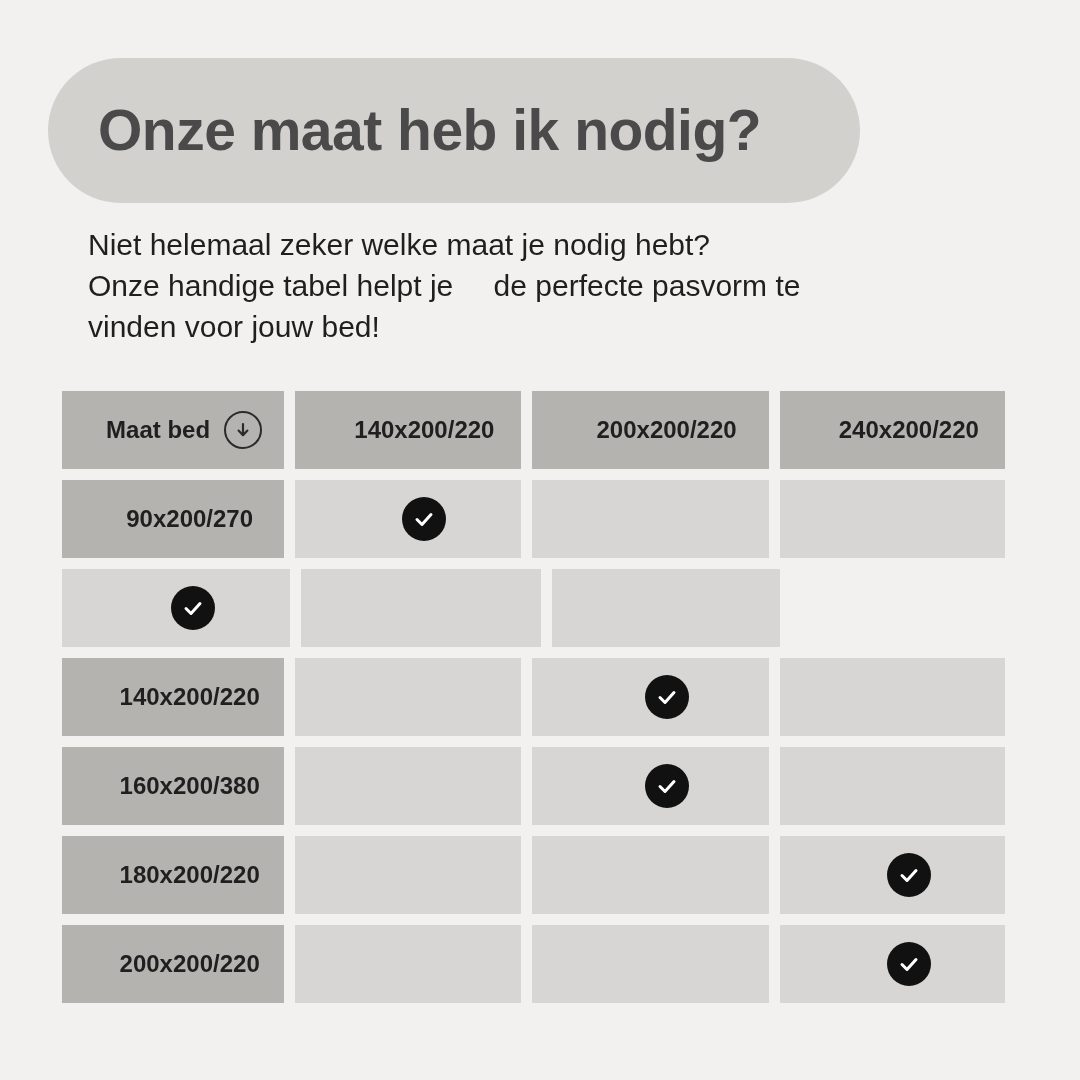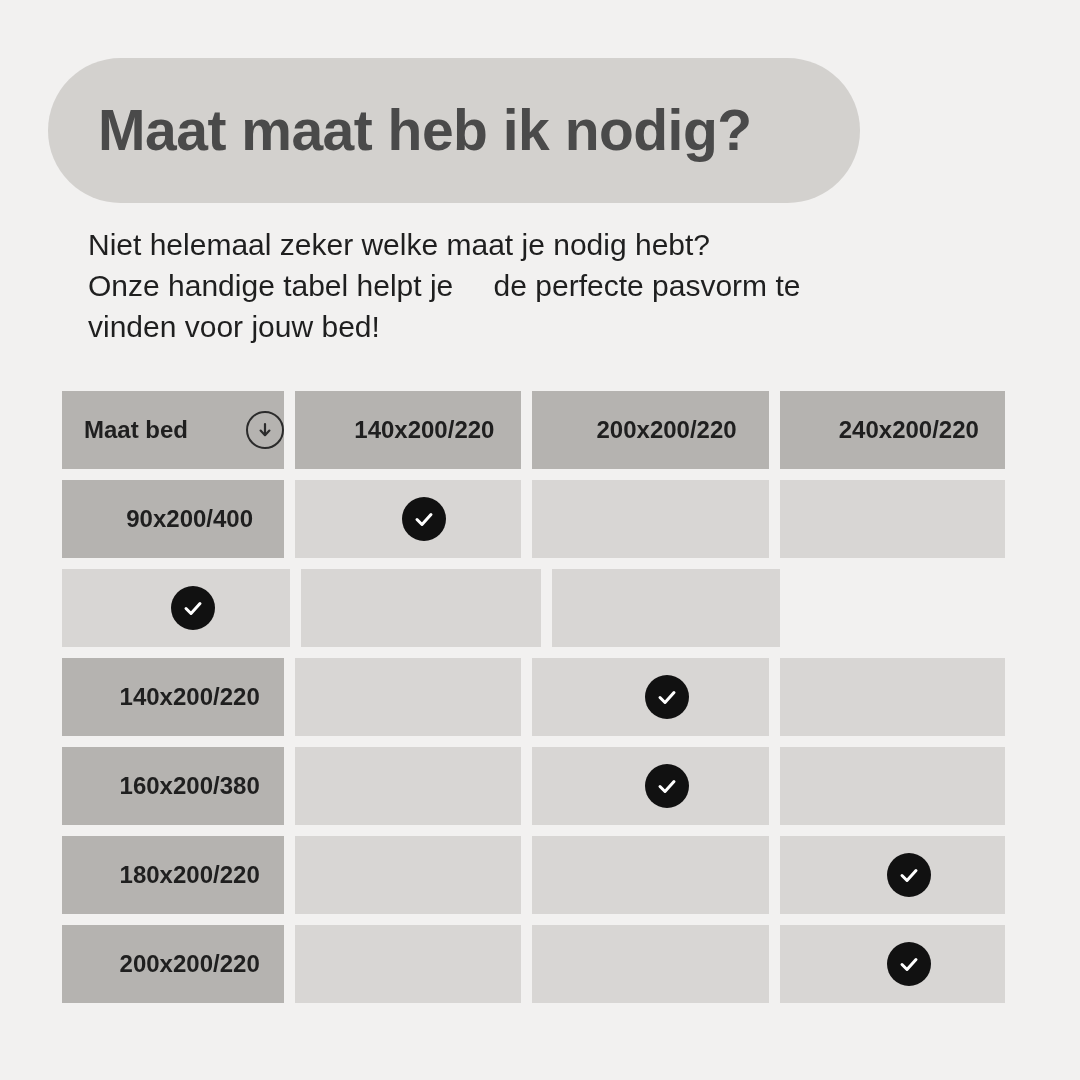--- a/index.html
+++ b/index.html
@@ -88,21 +88,21 @@
   .col-3 { width: 228px; }
 
   
   .row.header .cell {
     background: #b5b3b0;
     font-weight: bold;
     font-size: 24px;
     color: #1f1f1f;
   }
   .row.header .cell.col-0 {
-    justify-content: space-between;
+    justify-content: center;
     padding-left: 22px;
     gap: 14px;
   }
 
   .arrow-circle {
     width: 34px;
     height: 34px;
     border-radius: 50%;
     border: 2.5px solid #2b2b2b;
     display: inline-flex;
@@ -131,21 +131,21 @@
     align-items: center;
     justify-content: center;
   }
 </style>
 </head>
 <body>
 
 <div class="page">
 
   <div class="title-pill">
-    <div class="title-text">Maat maat heb ik nodig?</div>
+    <div class="title-text">Onze maat heb ik nodig?</div>
   </div>
 
   <div class="intro">
     <span>Niet helemaal zeker welke maat je nodig hebt?</span><br>
     <span>Onze handige tabel helpt je </span><b>de perfecte pasvorm</b><span> te</span><br>
     <span>vinden voor jouw bed!</span>
   </div>
 
   <div class="table">
 
@@ -158,21 +158,21 @@
             <polyline points="4.6,9.6 9,14.2 13.4,9.6" fill="none" stroke="#2b2b2b" stroke-width="2.2" stroke-linecap="round" stroke-linejoin="round"></polyline>
           </svg>
         </span>
       </div>
       <div class="cell col-1">140x200/220</div>
       <div class="cell col-2">200x200/220</div>
       <div class="cell col-3">240x200/220</div>
     </div>
 
     <div class="row body">
-      <div class="cell col-0">90x200/400</div>
+      <div class="cell col-0">90x200/270</div>
       <div class="cell col-1 mark">
           <span class="check">
             <svg width="24" height="24" viewBox="0 0 24 24" aria-hidden="true">
               <polyline points="5,12.5 10,17.5 19,7.5" fill="none" stroke="#ffffff" stroke-width="3" stroke-linecap="round" stroke-linejoin="round"></polyline>
             </svg>
           </span>
         </div>
       <div class="cell col-2 mark"></div>
       <div class="cell col-3 mark"></div>
     </div>

